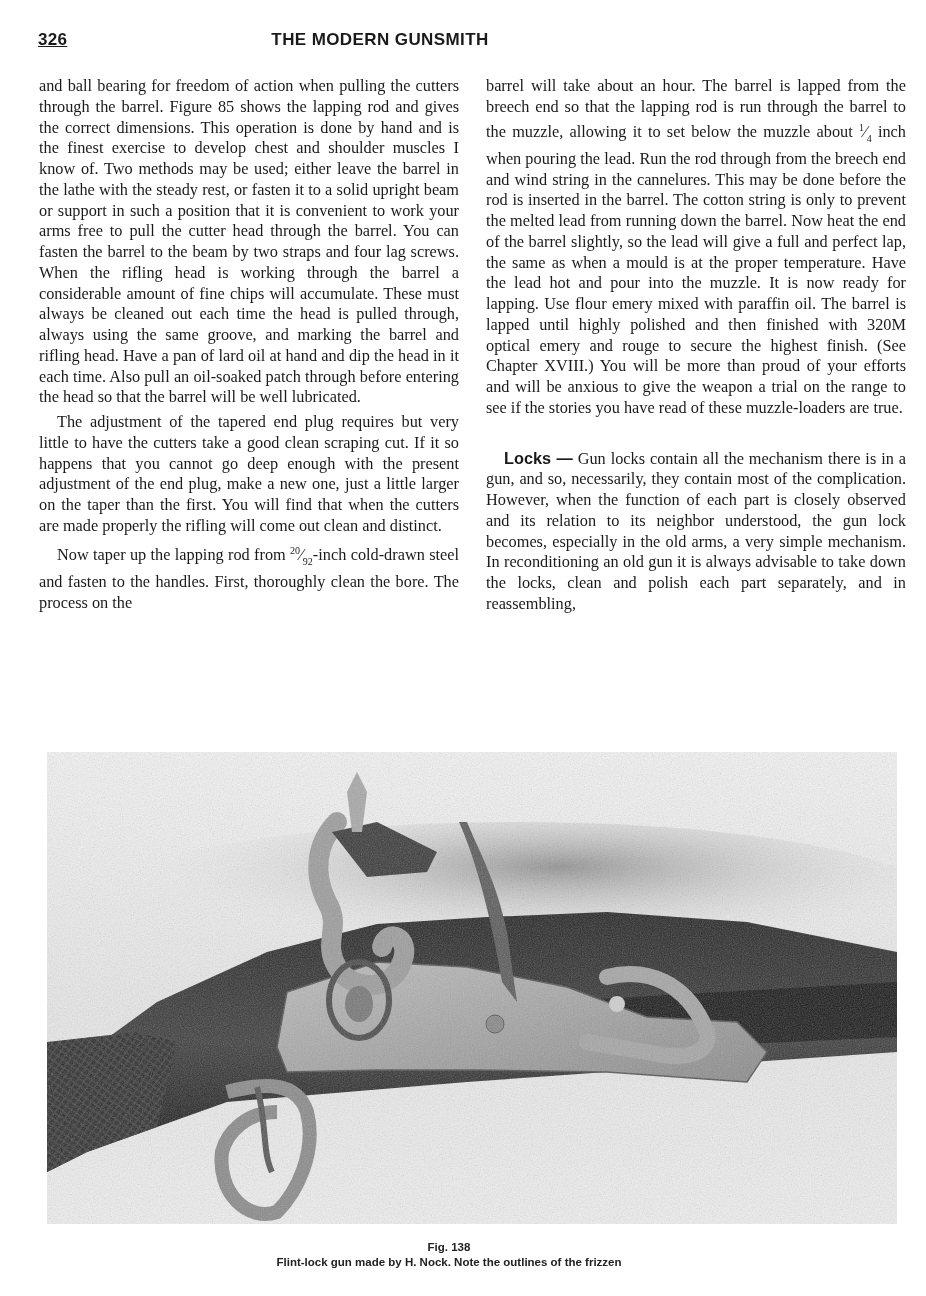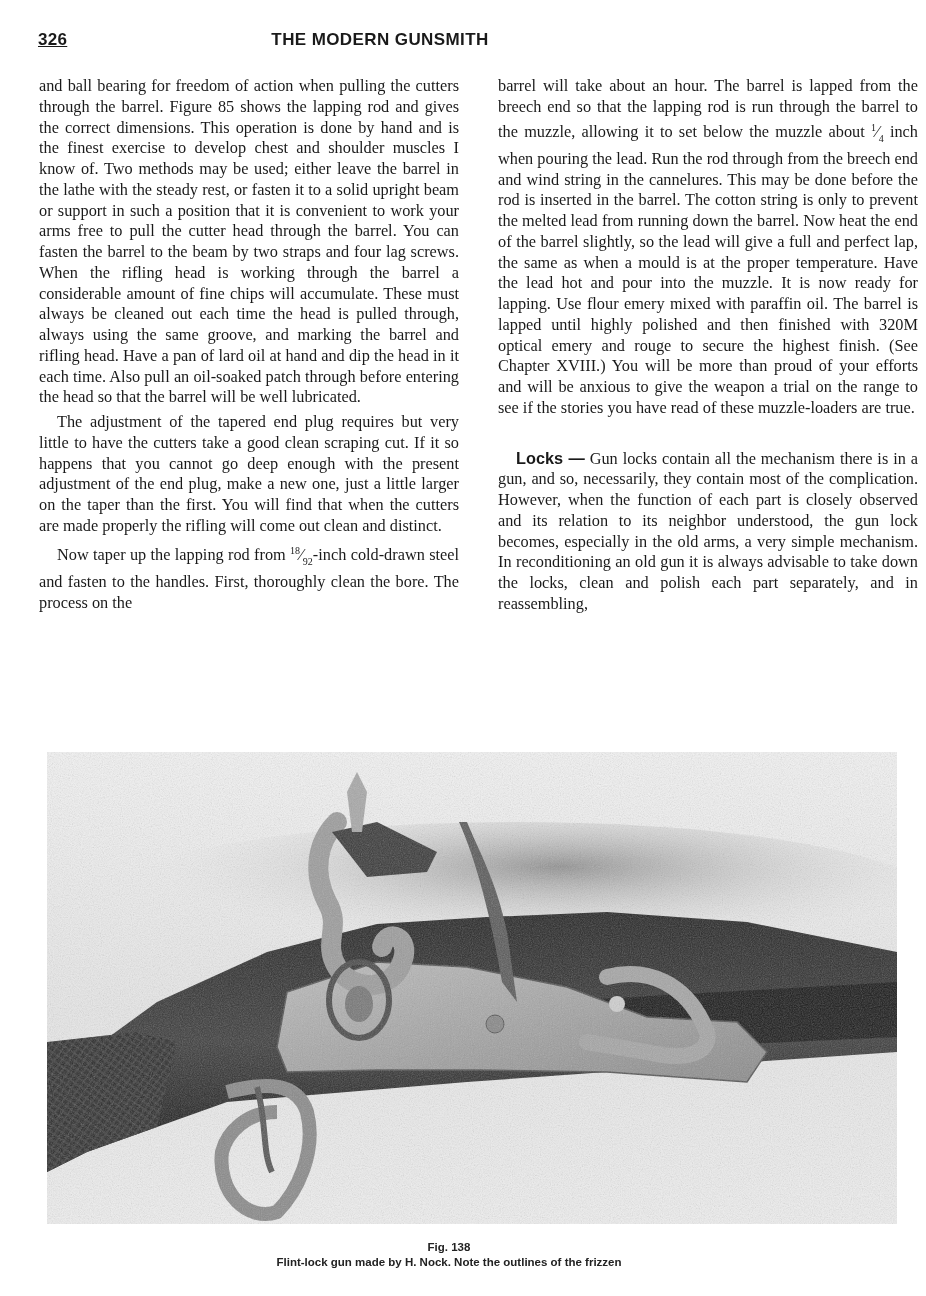--- a/index.html
+++ b/index.html
@@ -1,39 +1,39 @@
 <!DOCTYPE html>
 <html><head>
 <meta charset="utf-8">
 <style>
   html, body { margin:0; padding:0; background:#ffffff; }
   body { width:926px; height:1296px; position:relative; overflow:hidden; color:#1a1a1a; }
   .page-num { position:absolute; left:38px; top:30px; font-family:"Liberation Sans", sans-serif; font-weight:bold; font-size:17px; letter-spacing:0.3px;text-decoration:underline; }
   .running-head { position:absolute; left:0; width:760px; top:30px; text-align:center; font-family:"Liberation Sans", sans-serif; font-weight:bold; font-size:17px; letter-spacing:0.4px; }
   .col { position:absolute; top:72px; width:428px; font-family:"Liberation Serif", serif; font-size:16.3px; line-height:20.75px; text-align:justify; }
   .col-left { left:35px; }
-  .col-right { left:494px; }
+  .col-right { left:482px; }
   .col p { margin:4px; }
   .indent { text-indent:18px; }
   .spacer { height:21px; }
   .run-in { font-family:"Liberation Sans", sans-serif; font-weight:bold; }
   .figure { position:absolute; left:47px; top:752px; width:850px; height:472px; }
   .caption { position:absolute; left:0; width:898px; top:1240px; text-align:center; font-family:"Liberation Sans", sans-serif; font-weight:bold; font-size:11.5px; line-height:15px; color:#222; }
   sup.frac, sub.frac { font-size:10px; }
 </style>
 </head>
 <body>
 
 <div class="page-num">326</div>
 <div class="running-head">THE MODERN GUNSMITH</div>
 
 <div class="col col-left">
   <p>and ball bearing for freedom of action when pulling the cutters through the barrel. Figure 85 shows the lapping rod and gives the correct dimensions. This operation is done by hand and is the finest exercise to develop chest and shoulder muscles I know of. Two methods may be used; either leave the barrel in the lathe with the steady rest, or fasten it to a solid upright beam or support in such a position that it is convenient to work your arms free to pull the cutter head through the barrel. You can fasten the barrel to the beam by two straps and four lag screws. When the rifling head is working through the barrel a considerable amount of fine chips will accumulate. These must always be cleaned out each time the head is pulled through, always using the same groove, and marking the barrel and rifling head. Have a pan of lard oil at hand and dip the head in it each time. Also pull an oil-soaked patch through before entering the head so that the barrel will be well lubricated.</p>
   <p class="indent">The adjustment of the tapered end plug requires but very little to have the cutters take a good clean scraping cut. If it so happens that you cannot go deep enough with the present adjustment of the end plug, make a new one, just a little larger on the taper than the first. You will find that when the cutters are made properly the rifling will come out clean and distinct.</p>
-  <p class="indent"><span>Now taper up the lapping rod from </span><sup class="frac">18</sup>⁄<sub class="frac">92</sub><span>-inch cold-drawn steel and fasten to the handles. First, thoroughly clean the bore. The process on the</span></p>
+  <p class="indent"><span>Now taper up the lapping rod from </span><sup class="frac">20</sup>⁄<sub class="frac">92</sub><span>-inch cold-drawn steel and fasten to the handles. First, thoroughly clean the bore. The process on the</span></p>
 </div>
 
 <div class="col col-right">
   <p><span>barrel will take about an hour. The barrel is lapped from the breech end so that the lapping rod is run through the barrel to the muzzle, allowing it to set below the muzzle about </span><sup class="frac">1</sup>⁄<sub class="frac">4</sub><span> inch when pouring the lead. Run the rod through from the breech end and wind string in the cannelures. This may be done before the rod is inserted in the barrel. The cotton string is only to prevent the melted lead from running down the barrel. Now heat the end of the barrel slightly, so the lead will give a full and perfect lap, the same as when a mould is at the proper temperature. Have the lead hot and pour into the muzzle. It is now ready for lapping. Use flour emery mixed with paraffin oil. The barrel is lapped until highly polished and then finished with 320M optical emery and rouge to secure the highest finish. (See Chapter XVIII.) You will be more than proud of your efforts and will be anxious to give the weapon a trial on the range to see if the stories you have read of these muzzle-loaders are true.</span></p>
   <div class="spacer"></div>
   <p class="indent"><span class="run-in">Locks —</span><span> Gun locks contain all the mechanism there is in a gun, and so, necessarily, they contain most of the complication. However, when the function of each part is closely observed and its relation to its neighbor understood, the gun lock becomes, especially in the old arms, a very simple mechanism. In reconditioning an old gun it is always advisable to take down the locks, clean and polish each part separately, and in reassembling,</span></p>
 </div>
 
 <div class="figure">
   <svg width="850" height="472" viewBox="0 0 850 472">

